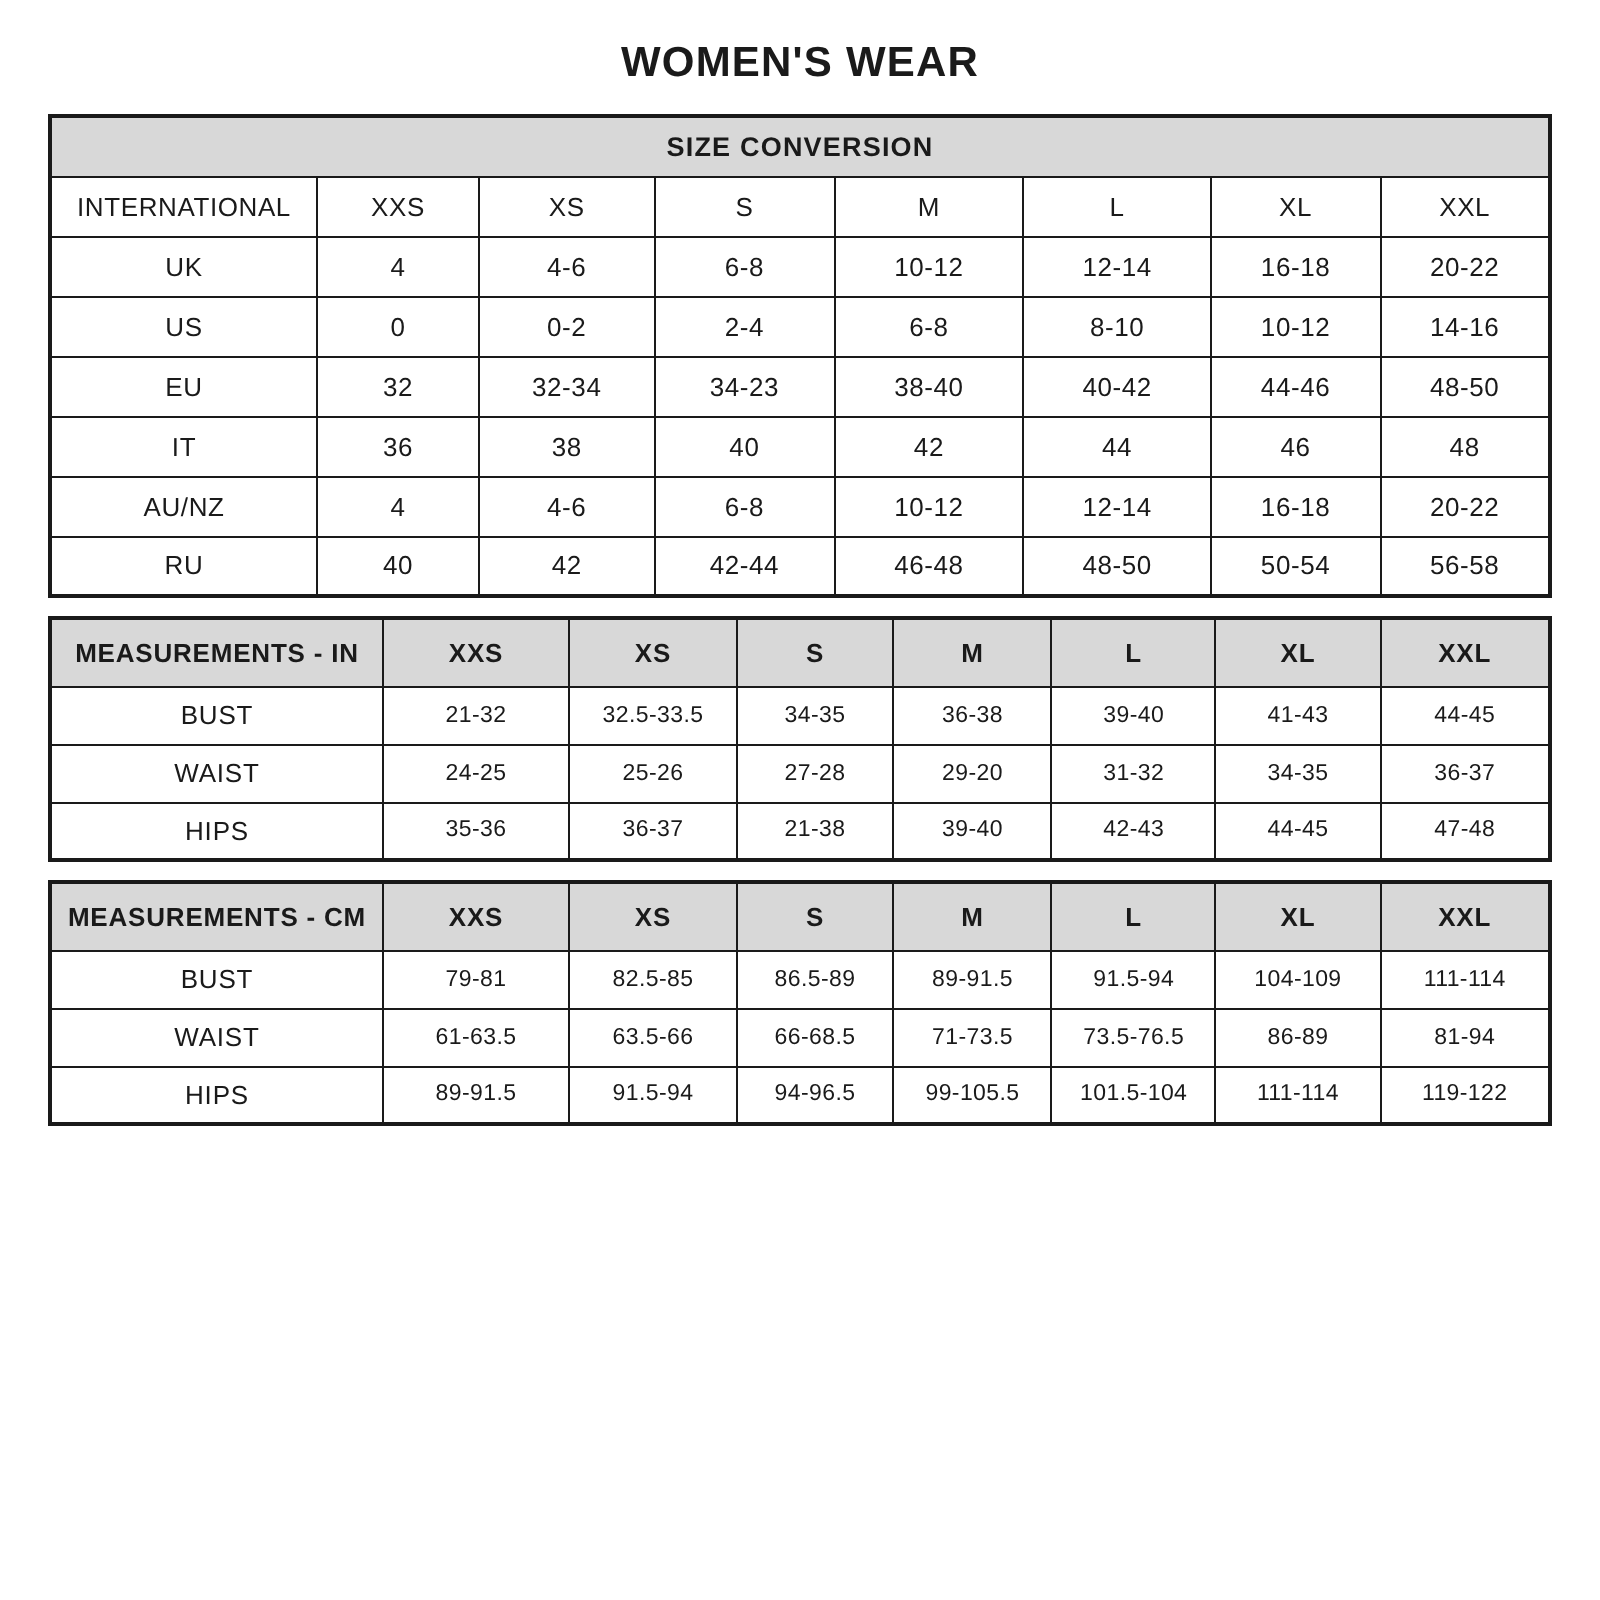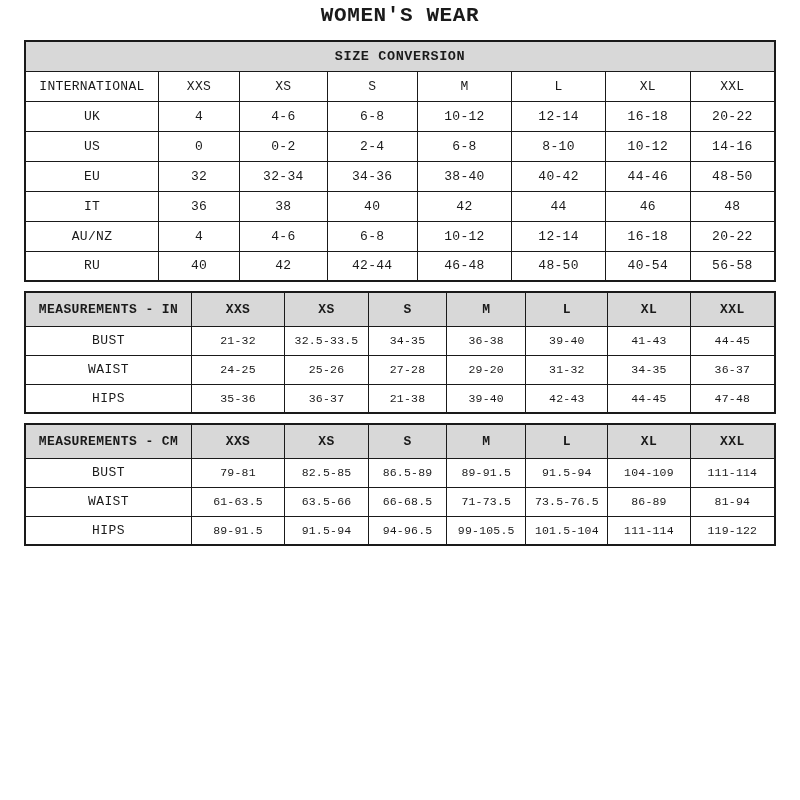--- a/index.html
+++ b/index.html
@@ -10,21 +10,21 @@
   }
   *{box-sizing:border-box;}
   html,body{margin:0;padding:0;}
   body{
     width:800px;height:800px;
     background:var(--page-bg);
     color:var(--text);
     font-family:"Liberation Sans",sans-serif;
     -webkit-font-smoothing:antialiased;
   }
-  .page{padding:4px 24px 0 24px;font-family:Liberation Mono, monospace;}
+  .page{padding:20px 24px 0 24px;}
   .page-title{
     text-align:center;
     font-size:21px;
     font-weight:700;
     letter-spacing:0.6px;
     margin:0 0 13px 0;
   }
   table{
     width:100%;
     border-collapse:collapse;
@@ -114,21 +114,21 @@
             <td class="cell-value">2-4</td>
             <td class="cell-value">6-8</td>
             <td class="cell-value">8-10</td>
             <td class="cell-value">10-12</td>
             <td class="cell-value">14-16</td>
           </tr>
           <tr>
             <td class="row-label">EU</td>
             <td class="cell-value">32</td>
             <td class="cell-value">32-34</td>
-            <td class="cell-value">34-36</td>
+            <td class="cell-value">34-23</td>
             <td class="cell-value">38-40</td>
             <td class="cell-value">40-42</td>
             <td class="cell-value">44-46</td>
             <td class="cell-value">48-50</td>
           </tr>
           <tr>
             <td class="row-label">IT</td>
             <td class="cell-value">36</td>
             <td class="cell-value">38</td>
             <td class="cell-value">40</td>
@@ -147,21 +147,21 @@
             <td class="cell-value">16-18</td>
             <td class="cell-value">20-22</td>
           </tr>
           <tr>
             <td class="row-label">RU</td>
             <td class="cell-value">40</td>
             <td class="cell-value">42</td>
             <td class="cell-value">42-44</td>
             <td class="cell-value">46-48</td>
             <td class="cell-value">48-50</td>
-            <td class="cell-value">40-54</td>
+            <td class="cell-value">50-54</td>
             <td class="cell-value">56-58</td>
           </tr>
         </tbody>
     </table>
   </div>
 
   <div class="table-wrap">
     <table class="t-measure">
       <colgroup>
         <col style="width:22.2%">

